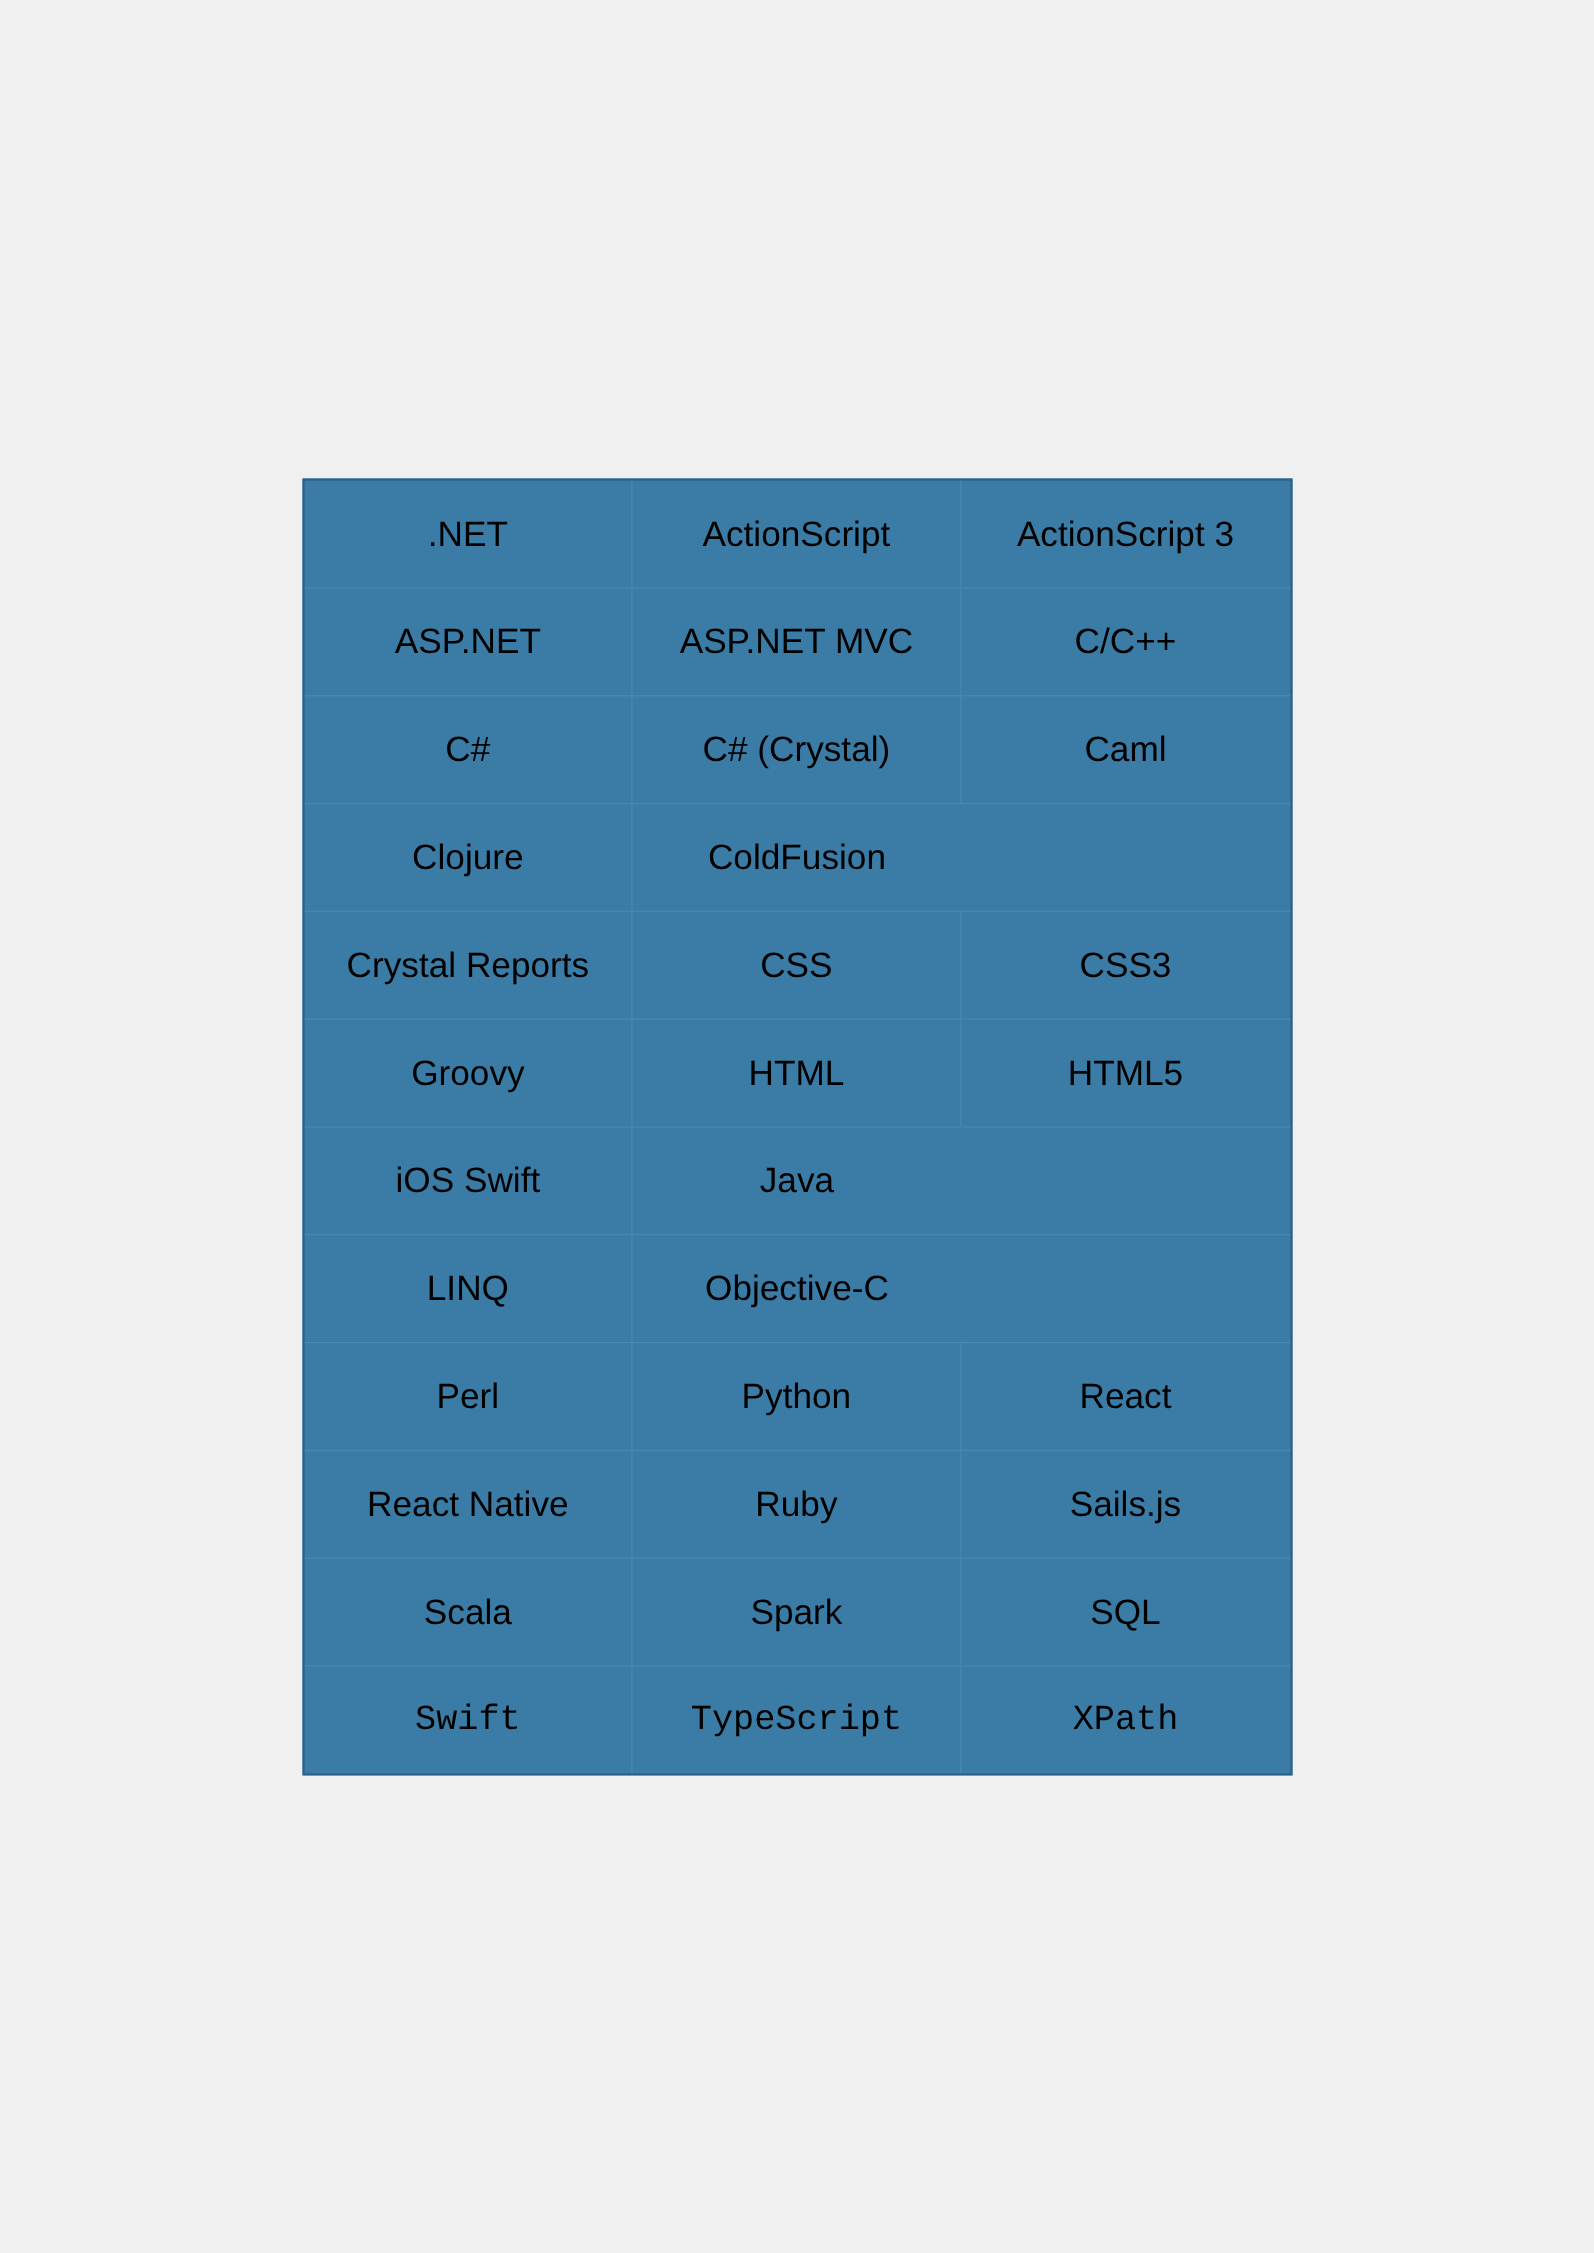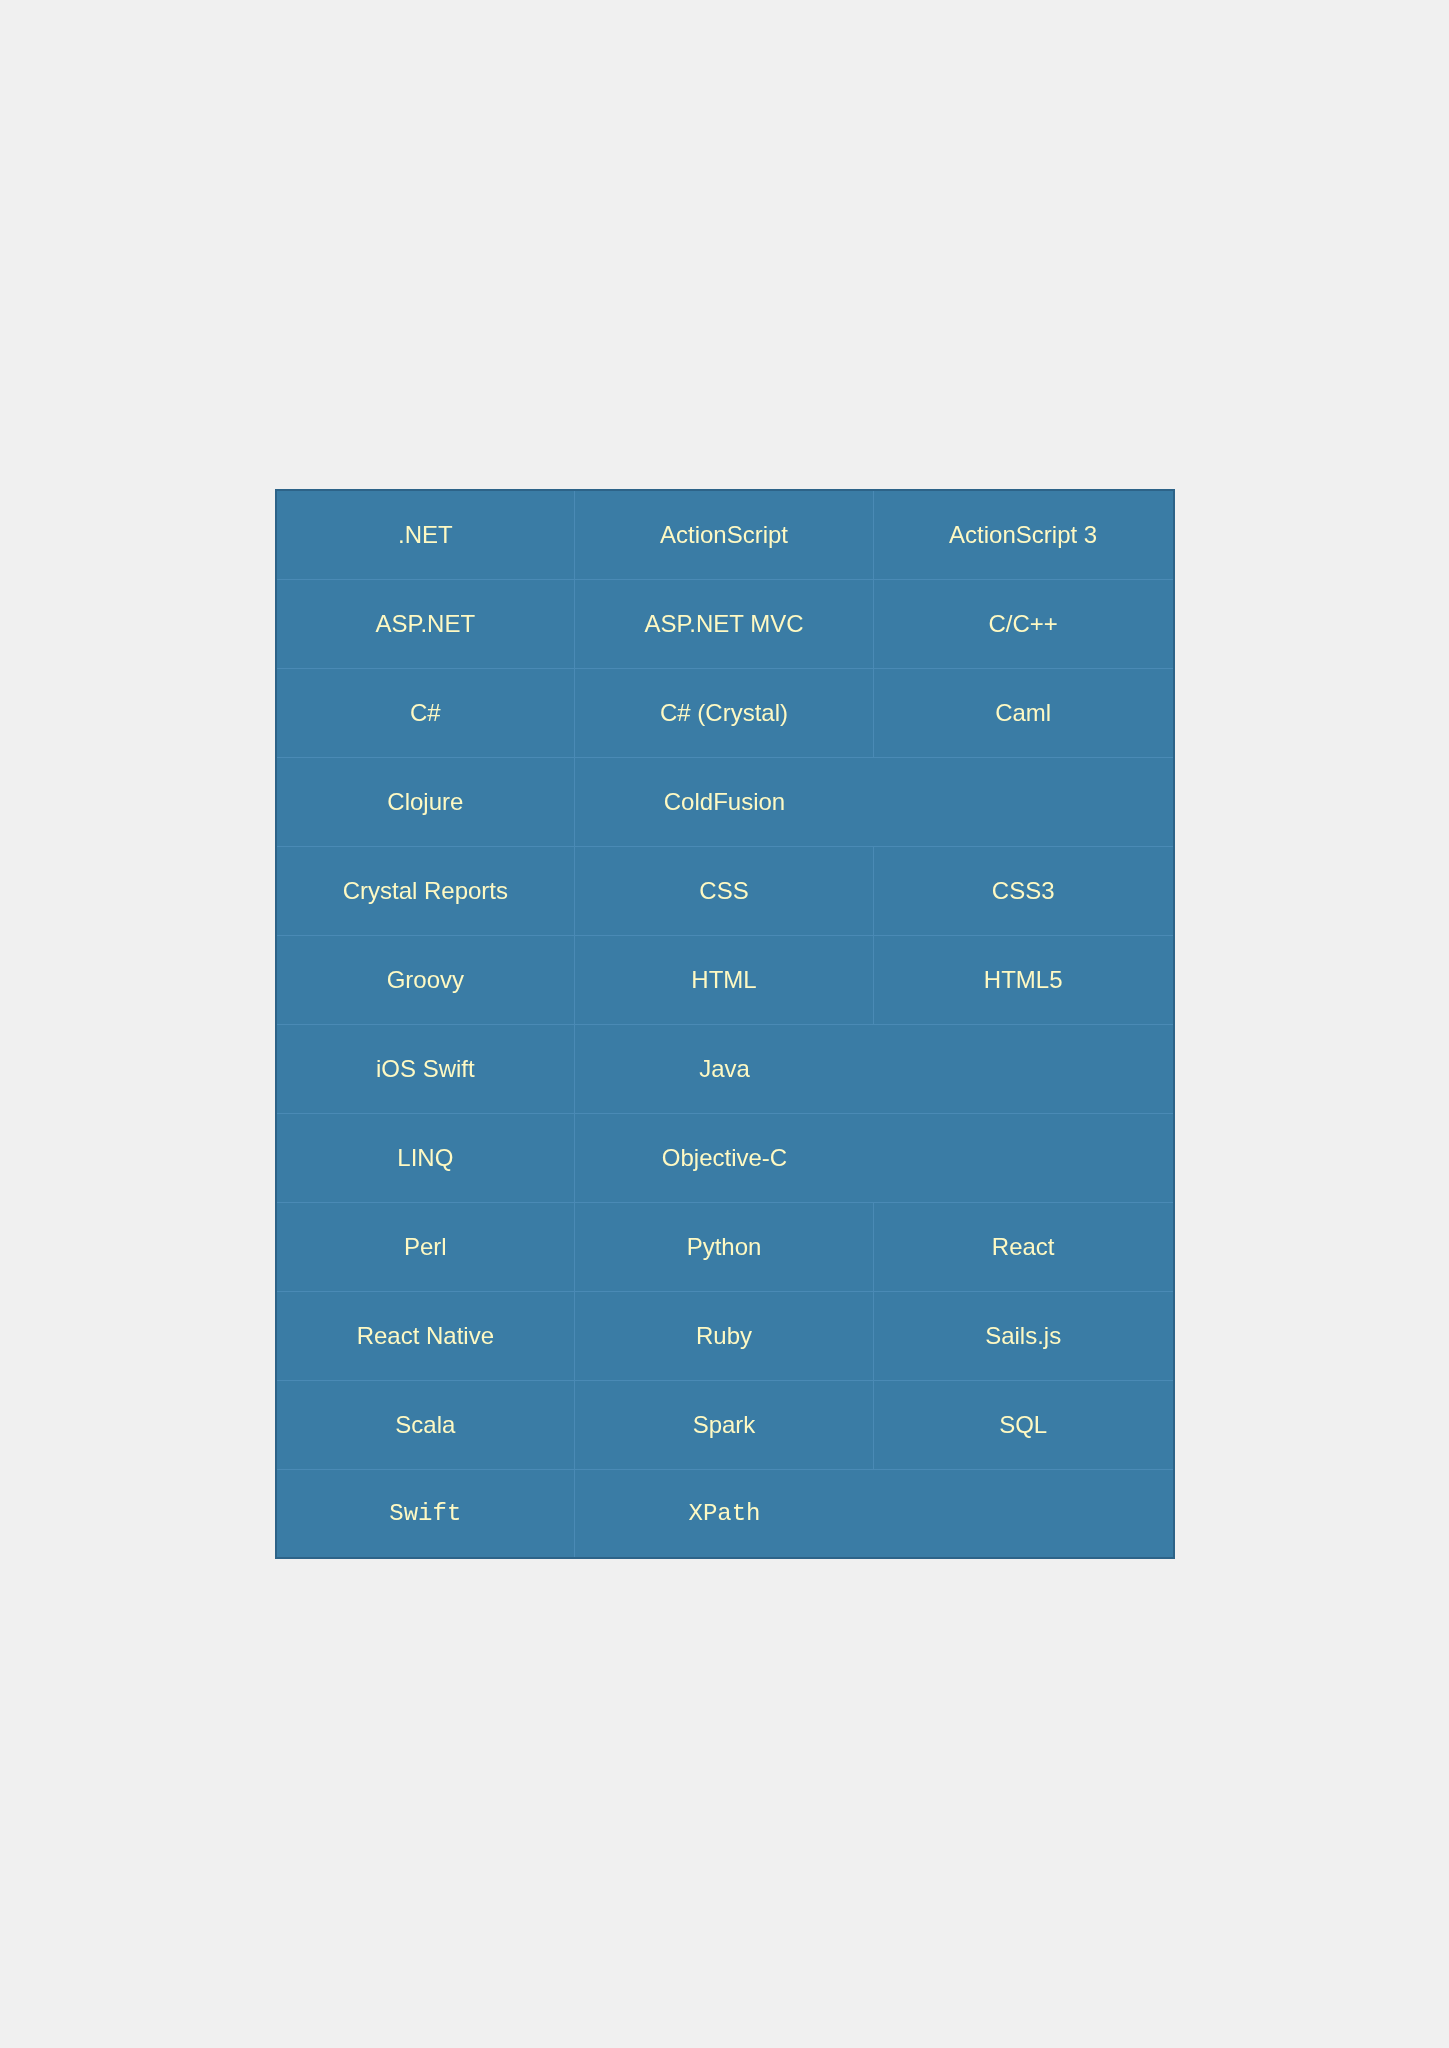--- a/index.html
+++ b/index.html
@@ -35,22 +35,22 @@
       border-bottom: none;
       font-family: Liberation Mono, monospace;
     }
 
     .grid-cell {
       display: flex;
       justify-content: center;
       align-items: center;
       padding: 30px 20px;
       border-right: 1px solid #4a8ab5;
-      color: #fef9c3;
-      font-size: 24px;
+      color: #000000;
+      font-size: 32px;
       font-weight: 400;
       text-align: left;
       cursor: pointer;
       transition: background-color 0.15s ease;
     }
 
     .grid-cell:last-child {
       border-right: none;
     }
   </style>
@@ -105,15 +105,16 @@
       <div class="grid-cell">Ruby</div>
       <div class="grid-cell">Sails.js</div>
     </div>
     <div class="grid-row">
       <div class="grid-cell">Scala</div>
       <div class="grid-cell">Spark</div>
       <div class="grid-cell">SQL</div>
     </div>
     <div class="grid-row">
       <div class="grid-cell">Swift</div>
+      <div class="grid-cell">TypeScript</div>
       <div class="grid-cell">XPath</div>
     </div>
   </div>
 
 </body></html>

